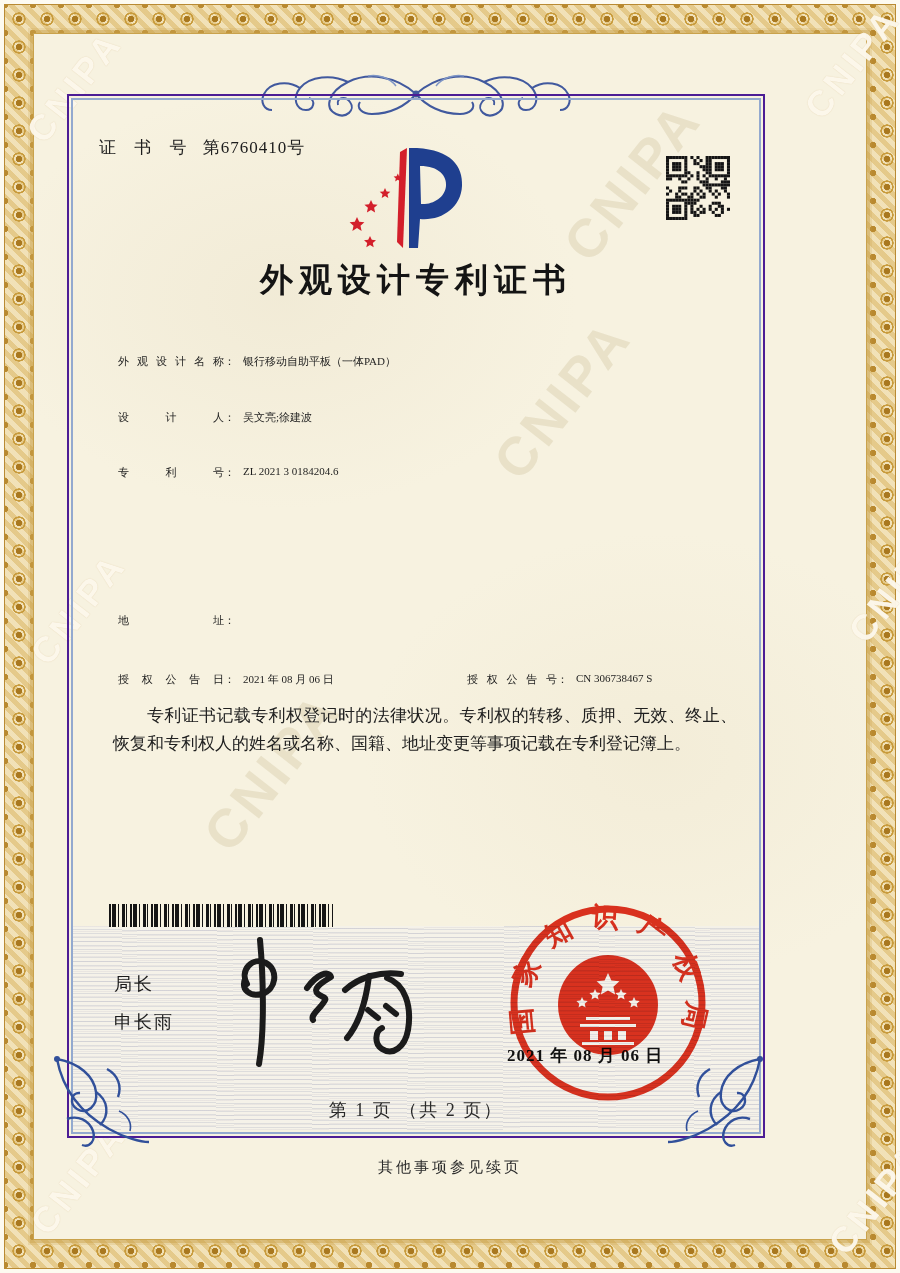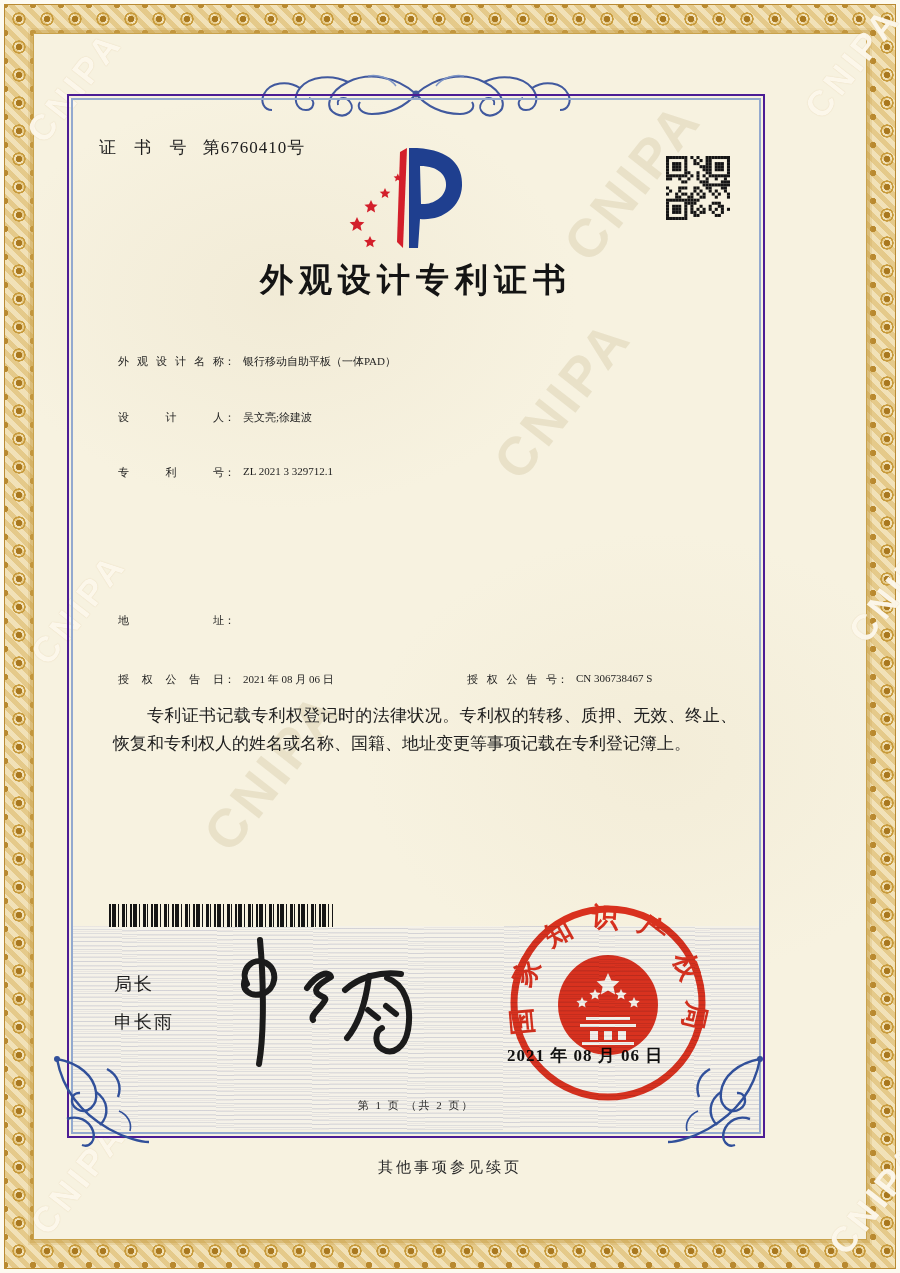--- a/index.html
+++ b/index.html
@@ -66,21 +66,21 @@
       #151515 0 2px,#f7f2e0 2px 3px,#151515 3px 7px,#f7f2e0 7px 9px,
       #151515 9px 10px,#f7f2e0 10px 13px,#151515 13px 16px,#f7f2e0 16px 17px,
       #151515 17px 18px,#f7f2e0 18px 21px);}
   
   .band{left:4px;top:830px;right:4px;bottom:6px;
     background:
       repeating-linear-gradient(0.6deg, rgba(125,135,170,.20) 0 1px, transparent 1px 4px),
       repeating-linear-gradient(-0.6deg, rgba(150,140,170,.12) 0 1px, transparent 1px 5px),
       rgba(243,242,238,.6);}
   .director{left:45px;font-size:18px;letter-spacing:2px;color:#1c1c1c;}
-  .page-ind{left:0;top:1002px;width:100%;text-align:center;font-size:11px;letter-spacing:2px;color:#2a2a2a;}
+  .page-ind{left:0;top:1002px;width:100%;text-align:center;font-size:18px;letter-spacing:2px;color:#2a2a2a;}
   .footer-note{position:absolute;left:0;top:1158px;width:100%;text-align:center;font-size:15px;
                letter-spacing:3px;color:#2a2a2a;}
   .seal-wrap{left:429px;top:797px;width:220px;height:220px;mix-blend-mode:multiply;opacity:.93;}
   .seal-date{left:438px;top:948px;width:200px;font-size:17px;font-weight:bold;letter-spacing:1px;color:#111;}
   .sig-wrap{left:150px;top:836px;}
   .flourish-top{position:absolute;left:246px;top:64px;}
   .corner-orn{position:absolute;width:102px;height:102px;}
   .corner-orn.bl{left:49px;top:1051px;}
   .corner-orn.br{left:666px;top:1051px;transform:scaleX(-1);}
 </style>
@@ -349,21 +349,21 @@
 
   <div class="abs doc-title">外观设计专利证书</div>
 
   <div class="abs row" style="top:258px;">
     <span class="flabel">外观设计名称</span><span class="colon">：</span><span class="fvalue">银行移动自助平板（一体PAD）</span>
   </div>
   <div class="abs row" style="top:314px;">
     <span class="flabel">设计人</span><span class="colon">：</span><span class="fvalue">吴文亮;徐建波</span>
   </div>
   <div class="abs row" style="top:369px;">
-    <span class="flabel">专利号</span><span class="colon">：</span><span class="fvalue">ZL 2021 3 329712.1</span>
+    <span class="flabel">专利号</span><span class="colon">：</span><span class="fvalue">ZL 2021 3 0184204.6</span>
   </div>
   <div class="abs row" style="top:517px;">
     <span class="flabel">地址</span><span class="colon">：</span>
   </div>
   <div class="abs row" style="top:576px;">
     <span class="flabel">授权公告日</span><span class="colon">：</span><span class="fvalue">2021 年 08 月 06 日</span>
     <span class="pair2">
       <span class="flabel">授权公告号</span><span class="colon">：</span><span class="fvalue">CN 306738467 S</span>
     </span>
   </div>

